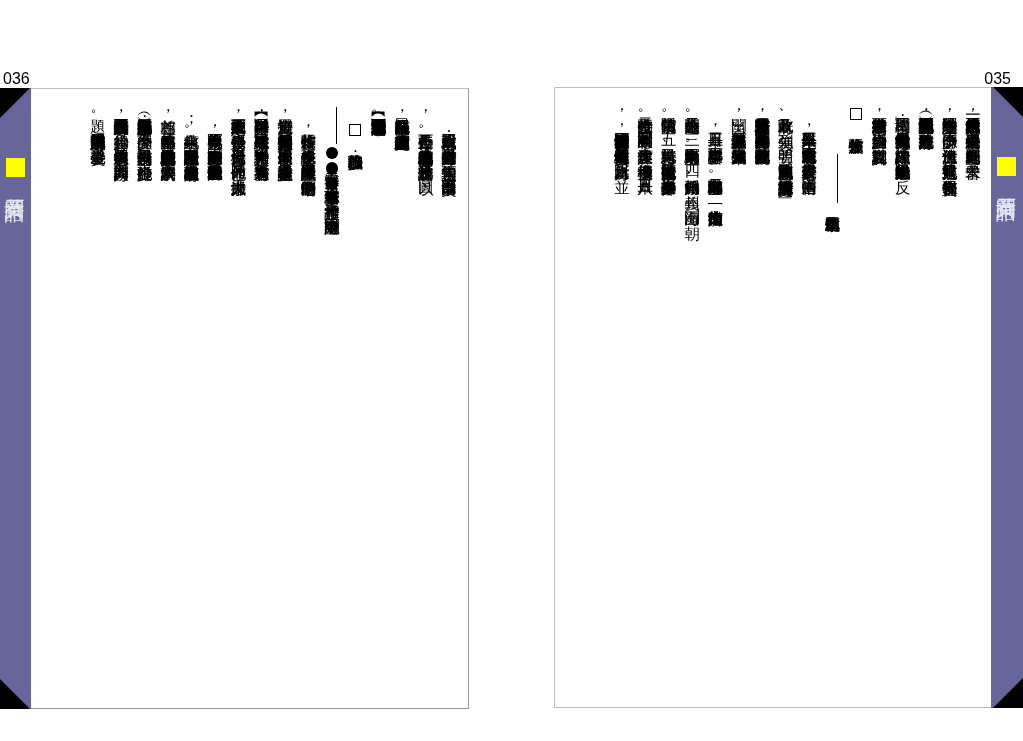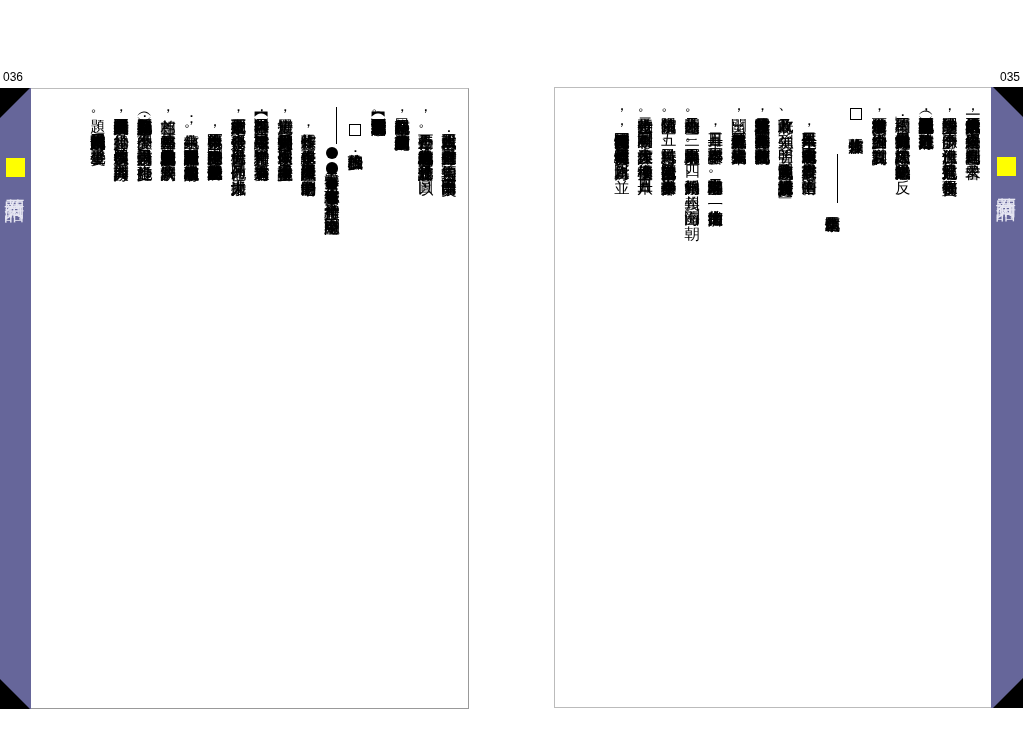--- a/index.html
+++ b/index.html
@@ -1,21 +1,21 @@
 <!DOCTYPE html>
 <html><head>
 <meta charset="utf-8">
 <style>
   html, body { margin:0; padding:0; background:#ffffff; }
   body { width:1023px; height:741px; position:relative; overflow:hidden;
          font-family:"DejaVu Sans", "Liberation Sans", sans-serif; color:#000; }
 
-  .page-num { position:absolute; top:70px; font-size:12px; font-family:"Liberation Sans", sans-serif; }
+  .page-num { position:absolute; top:70px; font-size:16px; font-family:"Liberation Sans", sans-serif; }
   .page-num.left { left:3px; }
-  .page-num.right { right:3px; }
+  .page-num.right { right:12px; }
 
   .sidebar { position:absolute; width:31px; background:#66669a; }
   .sidebar.left { left:0; top:88px; height:621px; border-right:1px solid #999; }
   .sidebar.right { left:991px; top:87px; height:621px; width:32px; }
   .tri { position:absolute; width:0; height:0; }
   .sidebar.left .tri-top { top:0; left:0; border-top:30px solid #000; border-right:30px solid transparent; }
   .sidebar.left .tri-bot { bottom:0; left:0; border-bottom:30px solid #000; border-right:30px solid transparent; }
   .sidebar.right .tri-top { top:0; right:0; border-top:30px solid #000; border-left:30px solid transparent; }
   .sidebar.right .tri-bot { bottom:0; right:0; border-bottom:30px solid #000; border-left:30px solid transparent; }
   .marker { position:absolute; left:6px; top:70px; width:19px; height:19px; background:#ffff00; }

